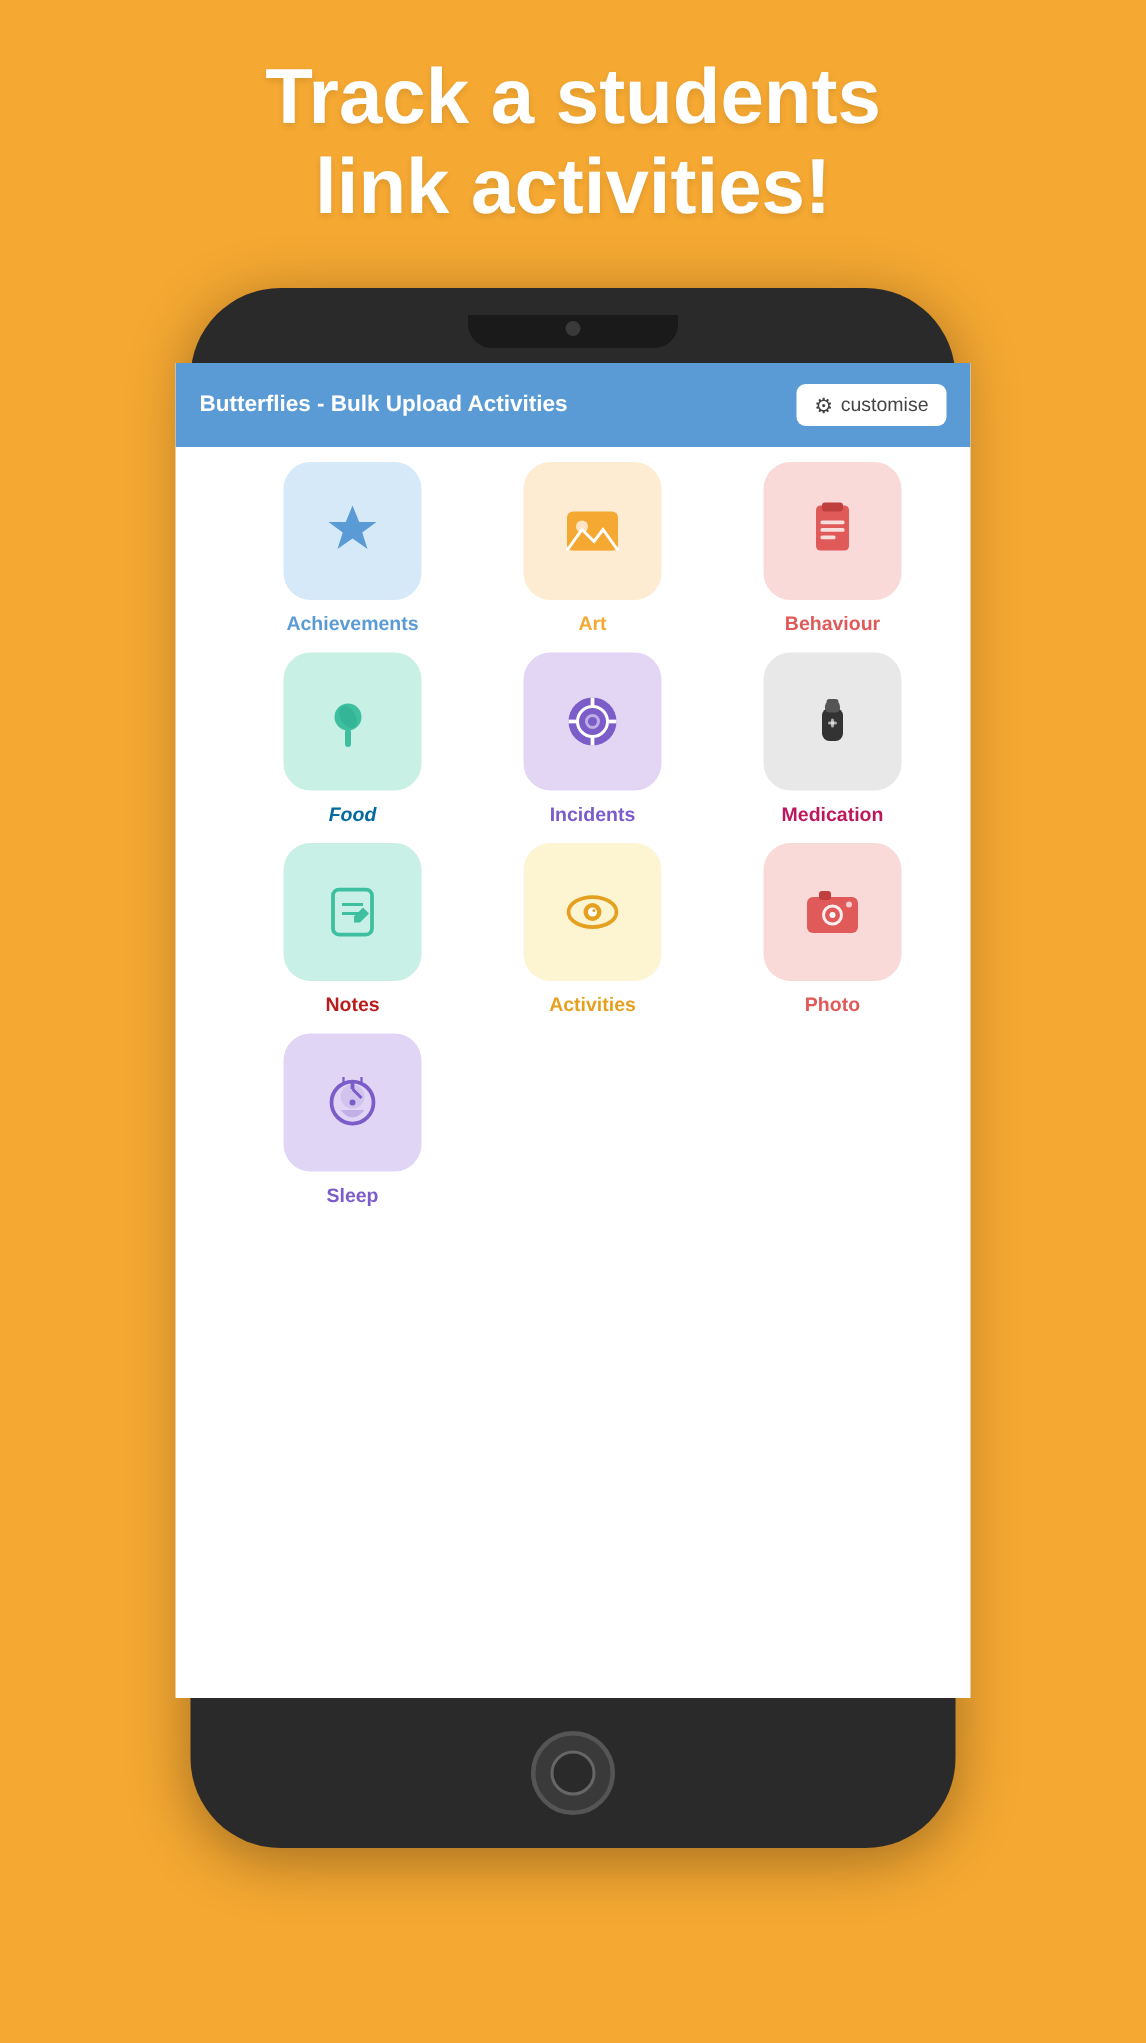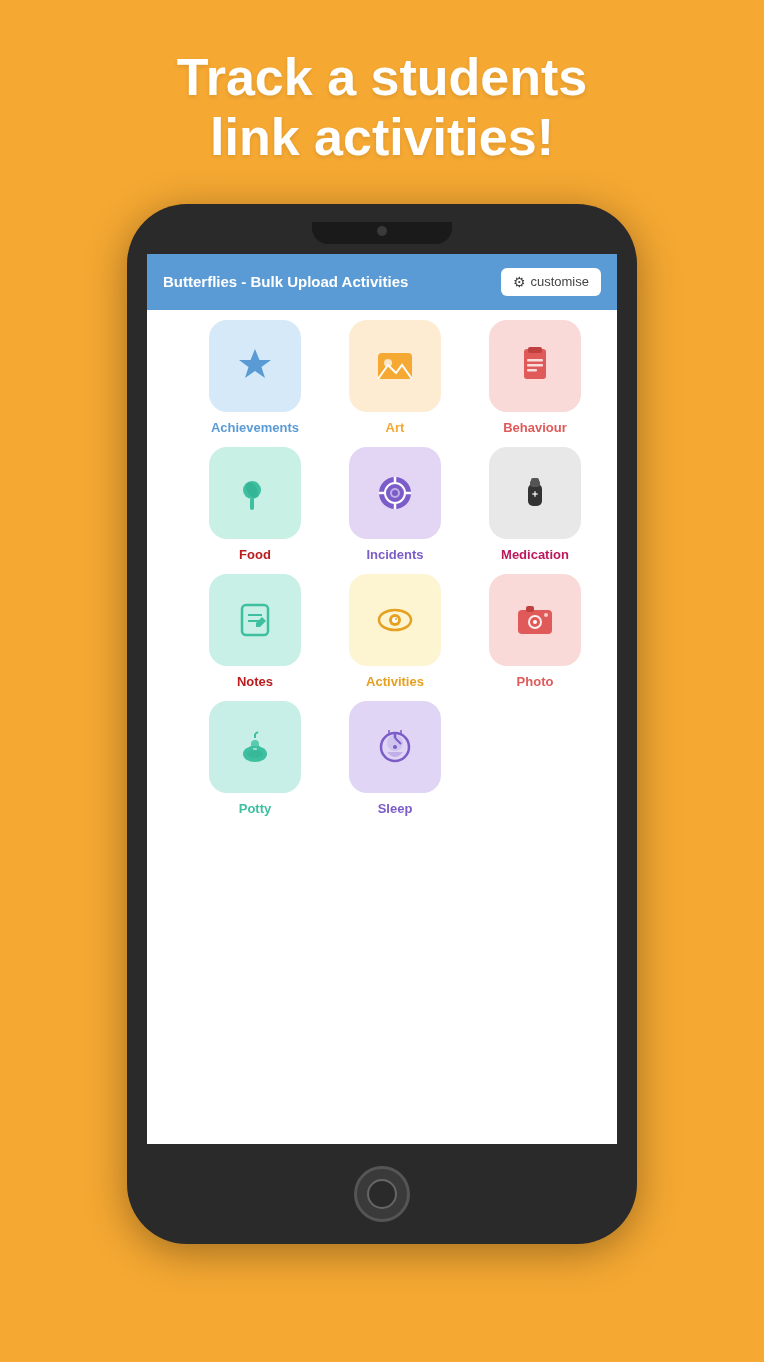--- a/index.html
+++ b/index.html
@@ -12,21 +12,21 @@
       display: flex;
       flex-direction: column;
       align-items: center;
     }
 
     .headline {
       color: white;
       font-size: 52px;
       font-weight: 900;
       text-align: center;
-      margin-top: 48px;
+      margin-top: 36px;
       line-height: 1.15;
       padding: 0 40px;
       text-shadow: 0 2px 4px rgba(0,0,0,0.1);
     }
 
     .phone-wrapper {
       margin-top: 36px;
       width: 510px;
       height: 1040px;
       background: #2a2a2a;
@@ -61,21 +61,21 @@
       height: 10px;
       background: #3a3a3a;
       border-radius: 50%;
       position: absolute;
       top: 22px;
       left: 50%;
       transform: translateX(-50%);
     }
 
     .phone-screen {
-      width: 470px;
+      width: 530px;
       flex: 1;
       background: white;
       overflow: hidden;
       display: flex;
       flex-direction: column;
     }
 
     .phone-bottom-bar {
       width: 100%;
       flex-shrink: 0;
@@ -192,21 +192,21 @@
     .bg-gray-light { background-color: #E8E8E8; }
     .bg-mint-light { background-color: #C8F0E6; }
     .bg-yellow-light { background-color: #FDF4D2; }
     .bg-red-light { background-color: #FAD9D9; }
     .bg-teal2-light { background-color: #C8EEE8; }
     .bg-lavender-light { background-color: #E0D5F5; }
 
     .color-blue { color: #5B9BD5; }
     .color-orange { color: #F5A832; }
     .color-pink { color: #E05A5A; }
-    .color-teal { color: #b91c1c; }
+    .color-teal { color: #0369a1; font-style: italic; }
     .color-purple { color: #7B5CC8; }
     .color-dark { color: #be185d; }
     .color-mint { color: #b91c1c; }
     .color-yellow { color: #E6A020; }
     .color-red { color: #E05A5A; }
     .color-teal2 { color: #3DBFA0; }
     .color-lavender { color: #7B5CC8; }
 
     
     .activity-icon-box svg {
@@ -348,34 +348,20 @@
             <rect x="14" y="9" width="8" height="6" rx="2" fill="#c04040"></rect>
             <circle cx="23" cy="25" r="7" fill="white" opacity="0.9"></circle>
             <circle cx="23" cy="25" r="5" fill="#E05A5A"></circle>
             <circle cx="23" cy="25" r="2" fill="white"></circle>
             <circle cx="34" cy="18" r="2" fill="white" opacity="0.7"></circle>
           </svg>
         </div>
         <span class="activity-label color-red">Photo</span>
       </div>
 
-      <div class="activity-item">
-        <div class="activity-icon-box bg-teal2-light">
-          <svg viewBox="0 0 46 46">
-            <ellipse cx="23" cy="30" rx="12" ry="8" fill="#3DBFA0"></ellipse>
-            <rect x="17" y="22" width="12" height="10" rx="3" fill="#3DBFA0"></rect>
-            <rect x="19" y="16" width="8" height="9" rx="4" fill="#3DBFA0" opacity="0.8"></rect>
-            <ellipse cx="23" cy="30" rx="8" ry="4" fill="#2aa88a" opacity="0.3"></ellipse>
-            <rect x="21" y="24" width="4" height="2" rx="1" fill="white" opacity="0.5"></rect>
-            <line x1="23" y1="14" x2="23" y2="10" stroke="#3DBFA0" stroke-width="2"></line>
-            <line x1="23" y1="10" x2="26" y2="8" stroke="#3DBFA0" stroke-width="2"></line>
-          </svg>
-        </div>
-        <span class="activity-label color-teal2">Potty</span>
-      </div>
 
       <div class="activity-item">
         <div class="activity-icon-box bg-lavender-light">
           <svg viewBox="0 0 46 46">
             <circle cx="23" cy="23" r="14" fill="none" stroke="#7B5CC8" stroke-width="2.5"></circle>
             <circle cx="23" cy="19" r="8" fill="#7B5CC8" opacity="0.15"></circle>
             <path d="M15 28 Q23 38 31 28" fill="#7B5CC8" opacity="0.3"></path>
             <line x1="23" y1="9" x2="23" y2="14" stroke="#7B5CC8" stroke-width="2.5"></line>
             <line x1="23" y1="14" x2="29" y2="20" stroke="#7B5CC8" stroke-width="2"></line>
             <circle cx="23" cy="23" r="2" fill="#7B5CC8"></circle>

